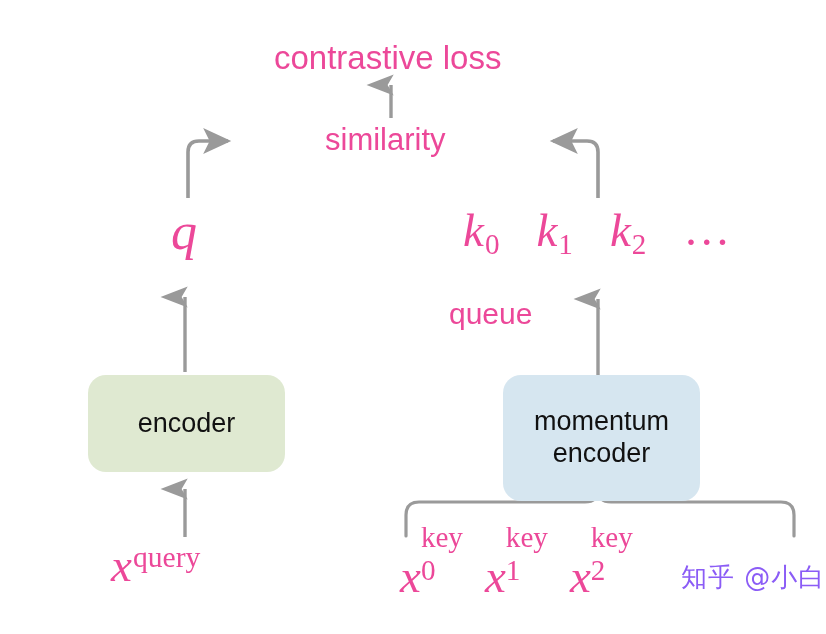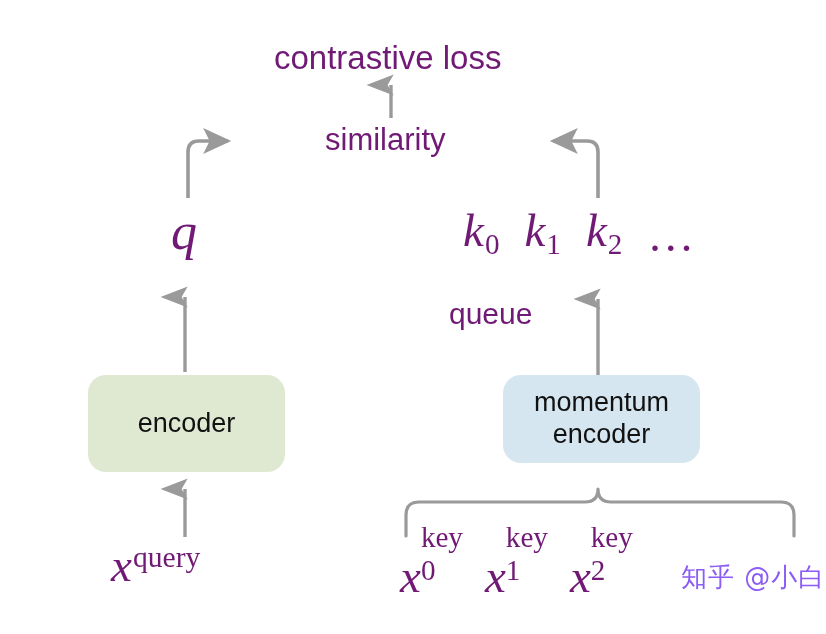--- a/index.html
+++ b/index.html
@@ -21,21 +21,21 @@
     position: absolute;
     left: 0;
     top: 0;
     width: 826px;
     height: 634px;
   }
 
   
   .lbl {
     position: absolute;
-    color: #701a75;
+    color: #ec4899;
     white-space: nowrap;
     line-height: 1;
   }
   .sans {
     font-family: "Liberation Sans", sans-serif;
     font-weight: 400;
   }
   .math {
     font-family: "Liberation Serif", serif;
     font-style: italic;
@@ -64,22 +64,22 @@
     top: 206px;
     font-size: 52px;
   }
 
   
   #k-row {
     left: 463px;
     top: 206px;
     font-size: 47px;
     display: flex;
-    align-items: flex-end;
-    gap: 4px;
+    align-items: flex-start;
+    gap: 16px;
   }
   #k-row .kitem {
     display: inline-block;
     margin-right: 21px;
   }
   #k-row .kitem:last-child { margin-right: 0; }
   .sub {
     font-family: "Liberation Serif", serif;
     font-style: normal;
     font-size: 0.62em;
@@ -115,21 +115,21 @@
   #encoder-box {
     left: 88px;
     top: 375px;
     width: 197px;
     height: 97px;
   }
   #momentum-encoder-box {
     left: 503px;
     top: 375px;
     width: 197px;
-    height: 88px;
+    height: 126px;
     justify-content: center;
   }
 
   
   #x-query {
     left: 111px;
     top: 541px;
     font-size: 47px;
   }
   #x-key-row {

